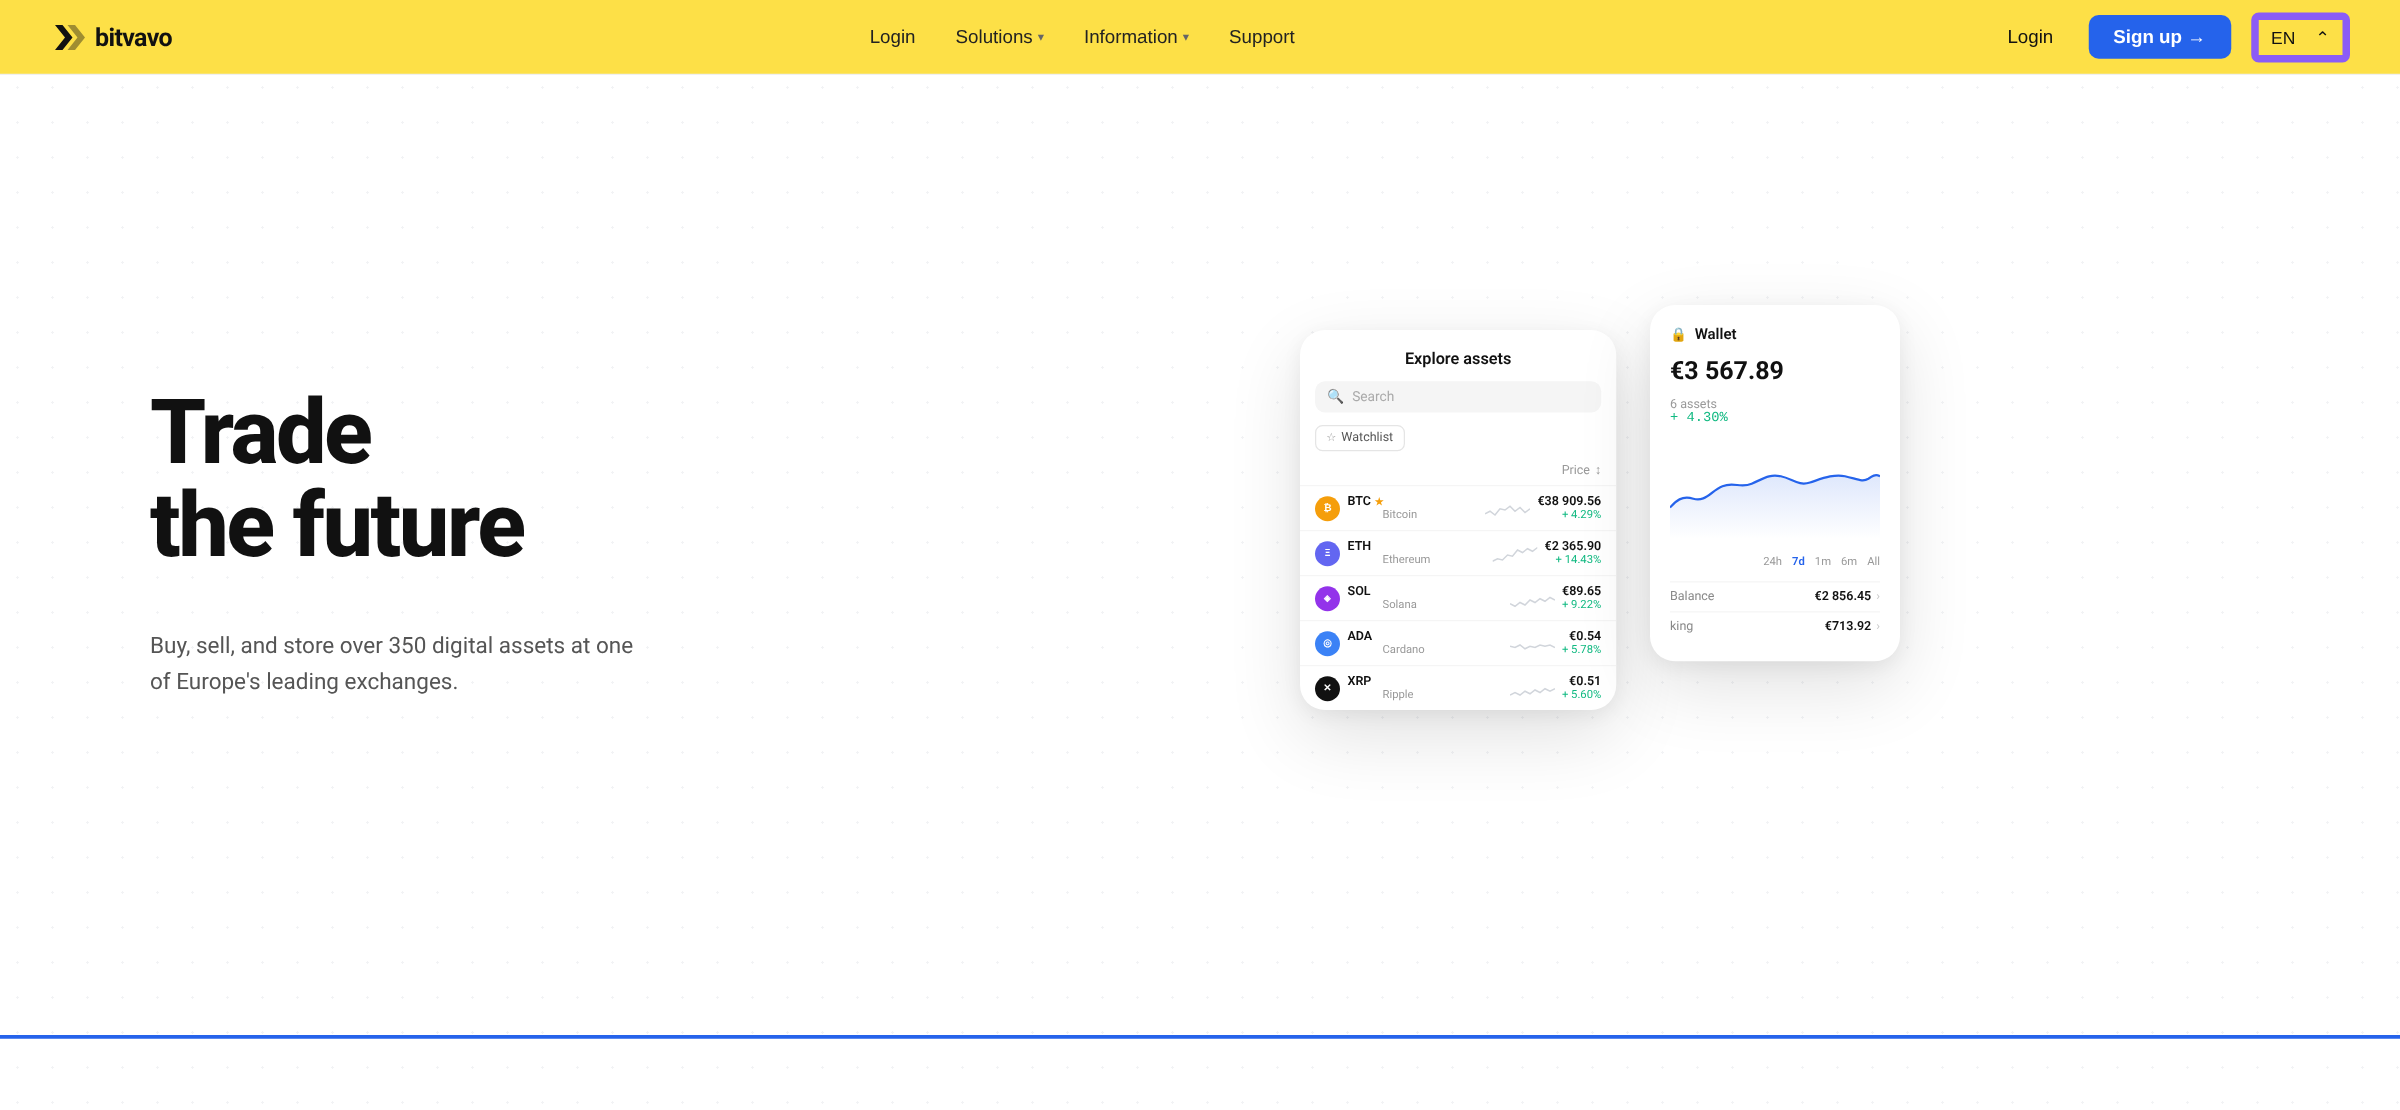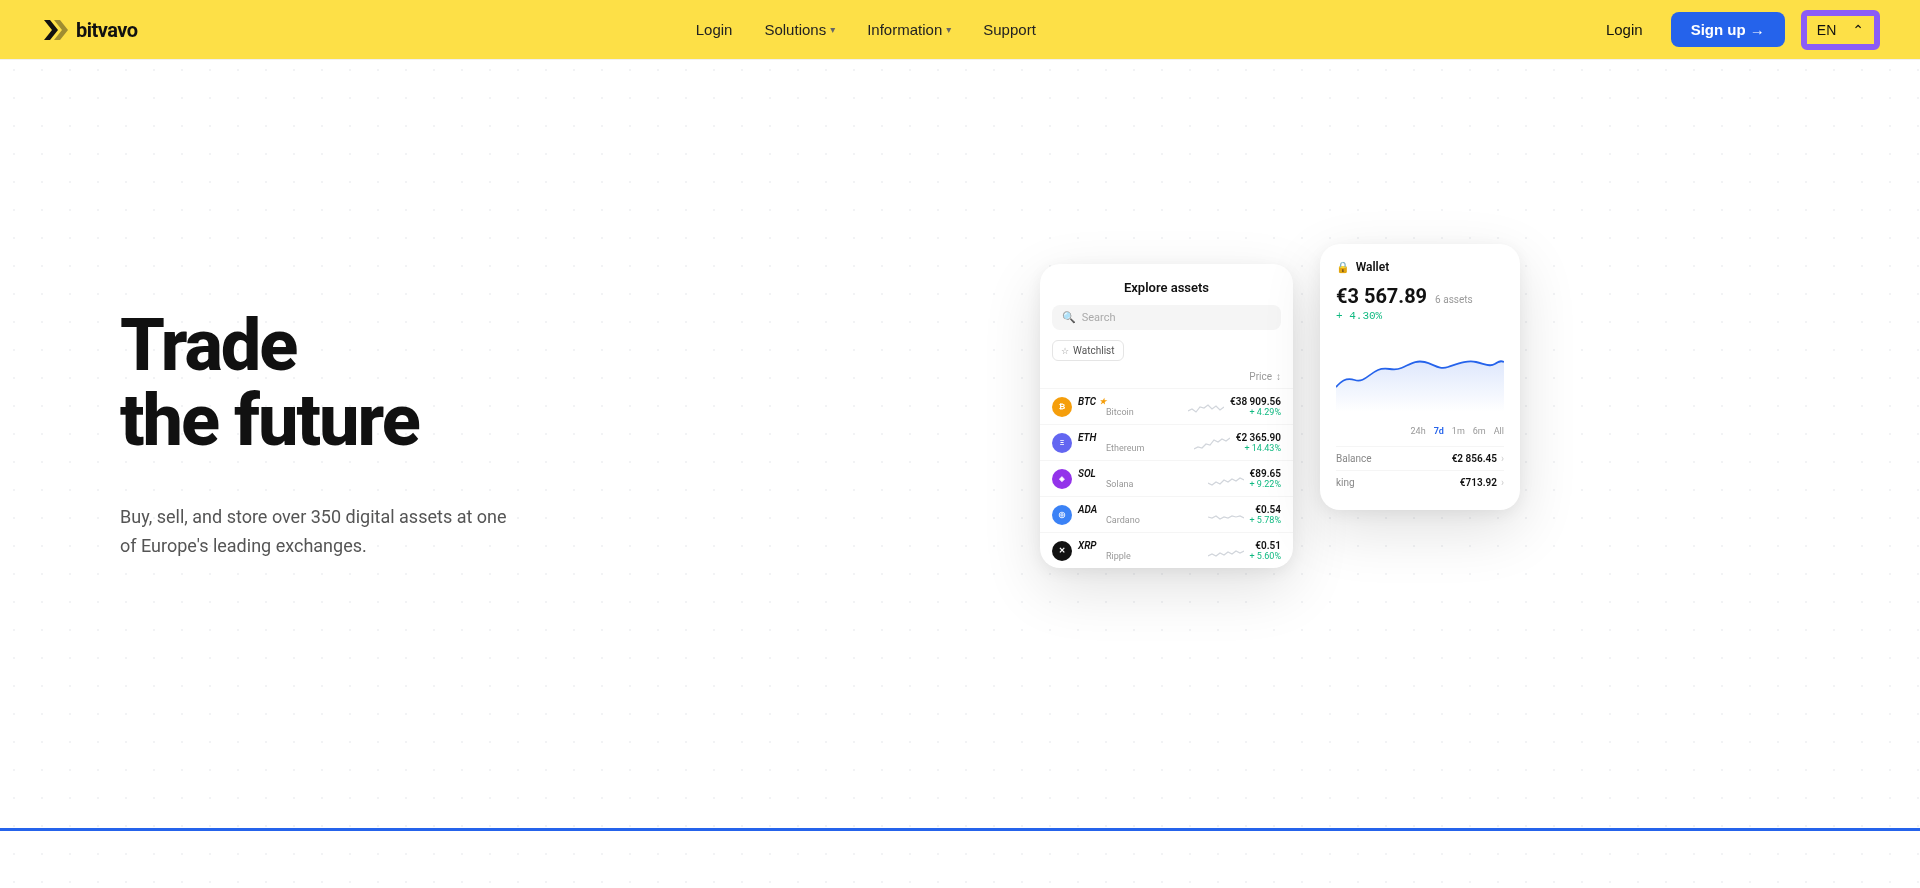--- a/index.html
+++ b/index.html
@@ -85,21 +85,21 @@
     .asset-row {
       display: flex; align-items: center; padding: 7px 12px; gap: 6px;
       border-top: 1px solid #f5f5f5;
     }
     .asset-icon-circle {
       width: 20px; height: 20px; border-radius: 50%;
       display: flex; align-items: center; justify-content: center;
       font-size: 9px; font-weight: 700; flex-shrink: 0;
     }
     .asset-info { flex: 1; min-width: 0; }
-    .asset-ticker { font-size: 10px; font-weight: 600; color: #111; display: flex; align-items: center; gap: 3px; font-style: italic; }
+    .asset-ticker { font-size: 10px; font-weight: 600; color: #111; display: flex; align-items: center; gap: 3px; }
     .asset-star { color: #f59e0b; font-size: 8px; }
     .asset-name { font-size: 9px; color: #999; margin-left: 28px; }
     .asset-sparkline { width: 36px; height: 20px; flex-shrink: 0; }
     .asset-price-info { text-align: right; }
     .asset-price { font-size: 10px; font-weight: 600; color: #111; }
     .asset-change { font-size: 9px; color: #10b981; }
 
     
     .phone-wallet {
       right: 0; top: 0; width: 200px; padding: 16px;
@@ -298,21 +298,21 @@
               <div class="asset-change">+ 5.60%</div>
             </div>
           </div>
         </div>
 
         <div class="phone-card phone-wallet">
           <div class="pw-header">
             <span class="pw-lock">🔒</span>
             <span class="pw-title">Wallet</span>
           </div>
-          <div style="display:flex;align-items:baseline;gap:8px;flex-wrap:wrap;">
+          <div style="display:flex;align-items:baseline;gap:8px;flex-wrap:wrap;flex-direction:column;">
             <div class="pw-balance">€3 567.89</div>
             <span style="font-size:10px;color:#999;">6 assets</span>
           </div>
           <div class="pw-change">+ 4.30%</div>
 
           
           <svg class="pw-chart" viewBox="0 0 180 80" preserveAspectRatio="none">
             <defs>
               <linearGradient id="chartGrad" x1="0" y1="0" x2="0" y2="1">
                 <stop offset="0%" stop-color="#2563eb" stop-opacity="0.15"></stop>

